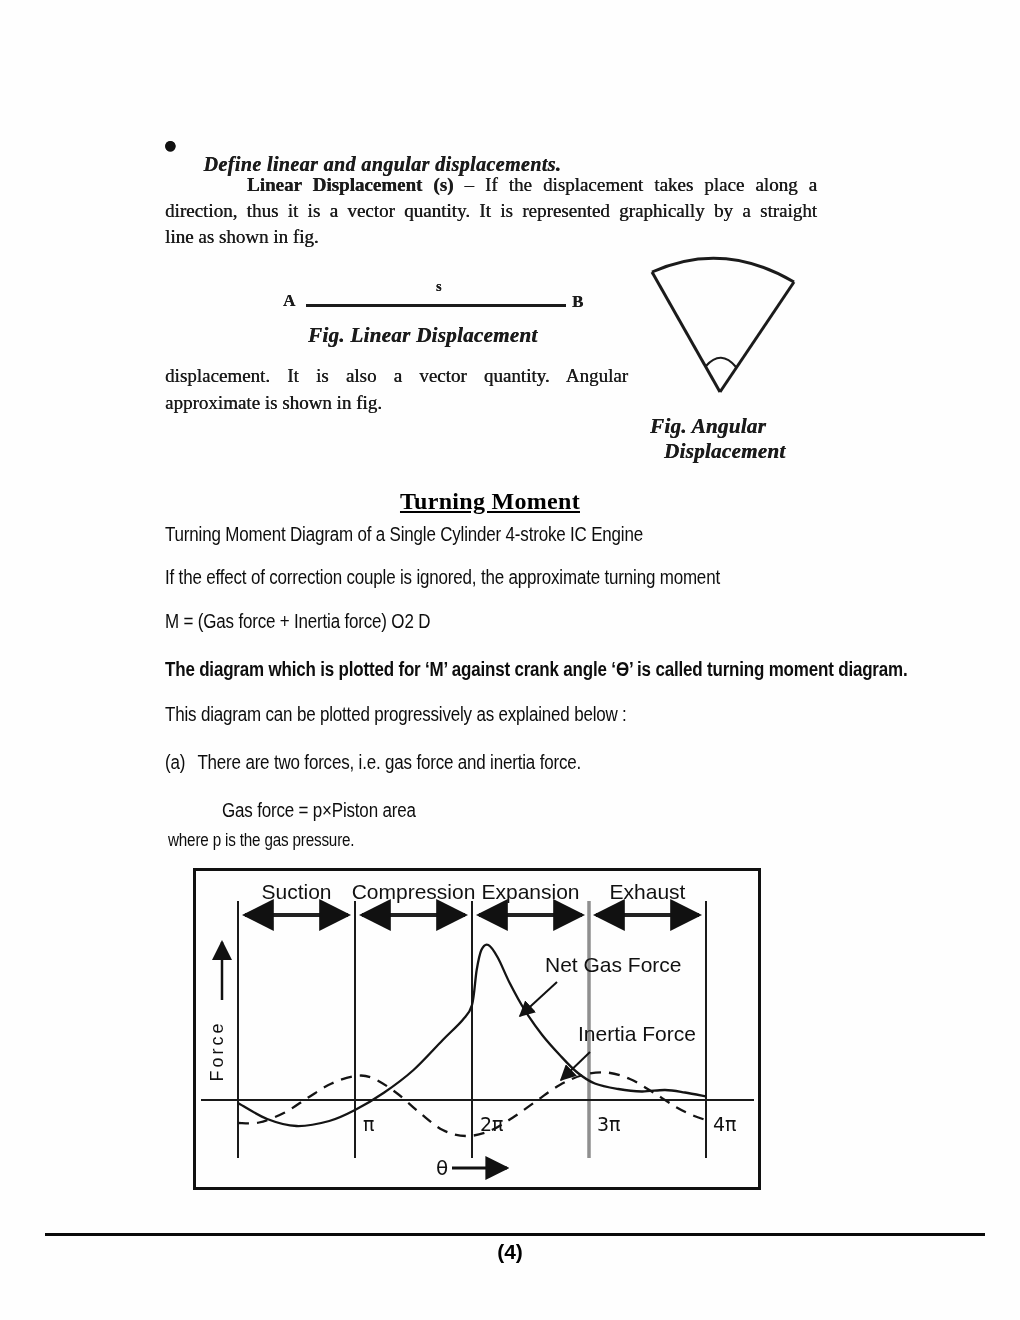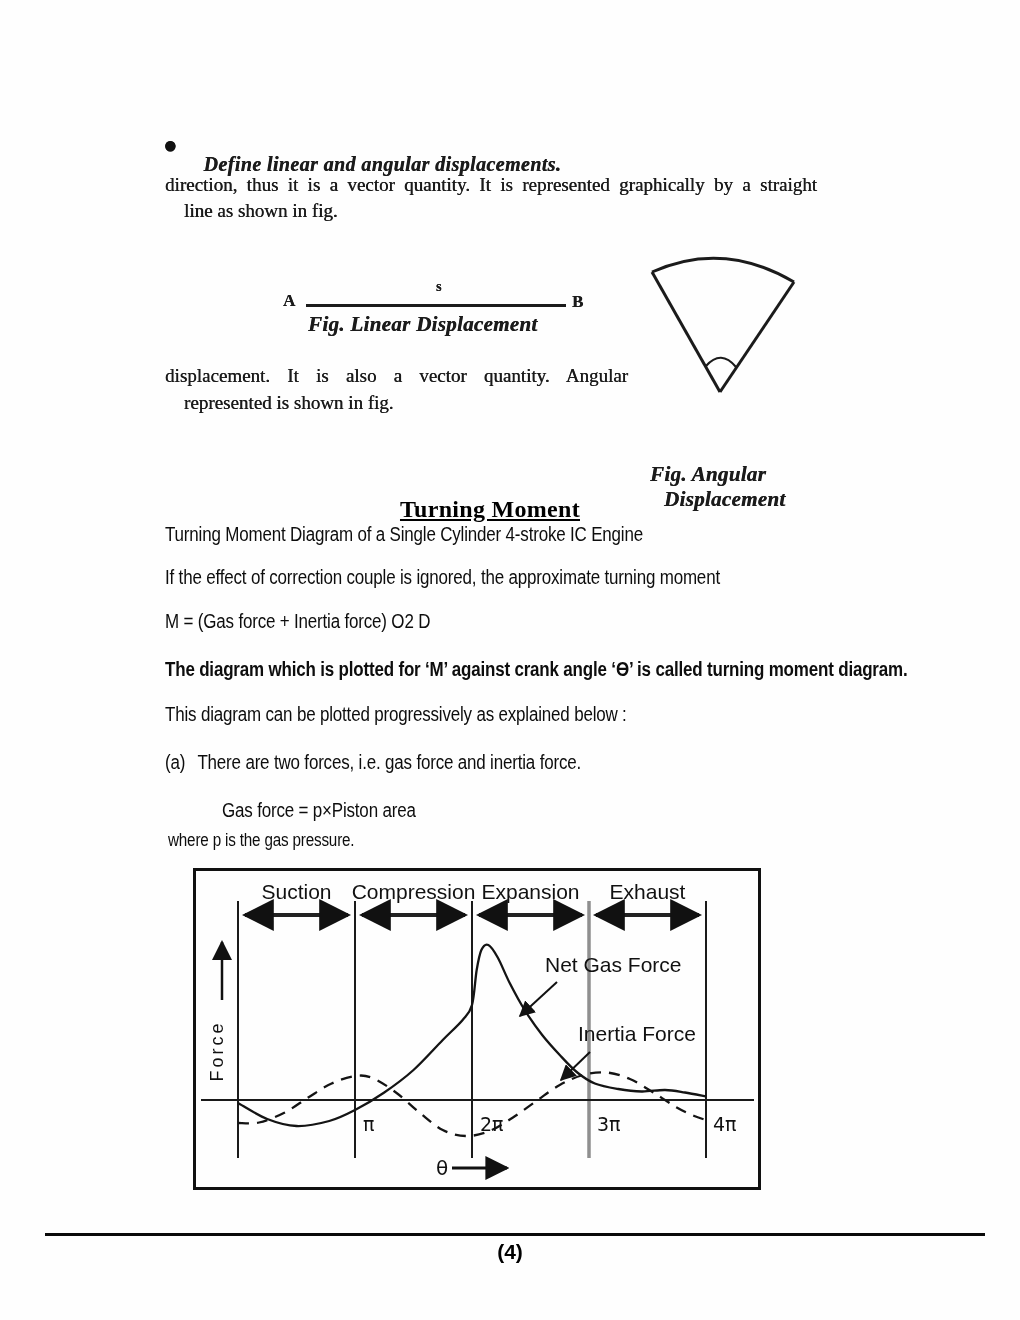--- a/index.html
+++ b/index.html
@@ -8,32 +8,32 @@
     font-family:"Liberation Serif", serif;color:#1b1b1b;overflow:hidden;
   }
   .abs{position:absolute;}
   
   .scan{text-shadow:0.35px 0 0 currentColor;}
   .question-row{left:163px;top:113px;display:flex;align-items:center;gap:26px;}
   .bullet{font-size:24px;line-height:24px;color:#111;}
   .question-text{font-size:20px;font-weight:700;font-style:italic;letter-spacing:0.4px;margin-top:40px;}
   .para{width:652px;font-size:19px;line-height:26px;}
   .para .pline{text-align:justify;text-align-last:justify;}
-  .para .pline.last{text-align:center;text-align-last:left;margin-left:19px;}
+  .para .pline.last{text-align:center;text-align-last:left;}
   .ind-82{display:inline-block;width:82px;}
   .ind-40{display:inline-block;width:40px;}
   .para-linear{left:165px;top:172px;}
   .para-angular{left:165px;top:362px;width:463px;line-height:27px;}
   .fig-label{font-size:17px;font-weight:700;}
   .fig-s{font-size:14px;font-weight:700;}
   .seg-line{background:#1b1b1b;height:3px;}
   .fig-caption{font-size:21px;font-weight:700;font-style:italic;letter-spacing:0.3px;}
   
   .tm-heading{left:0;top:488px;width:980px;text-align:center;
-    font-size:24px;font-weight:700;text-decoration:underline;color:#000;letter-spacing:0.3px;margin-top:8px;}
+    font-size:24px;font-weight:700;text-decoration:underline;color:#000;letter-spacing:0.3px;}
   .tm-line{left:165px;font-family:"Liberation Sans", sans-serif;font-size:19.5px;color:#0d0d0d;
     white-space:nowrap;transform:scaleX(0.87);transform-origin:0 0;letter-spacing:-0.2px;}
   .tm-bold{font-weight:700;}
   .tm-item-gap{display:inline-block;width:14px;}
   .tm-note{font-size:17.5px;}
   
   .chart-wrap{left:193px;top:868px;}
   
   .footer-rule{left:45px;top:1233px;width:940px;height:3px;background:#0a0a0a;}
   .footer-label{left:0;top:1240px;width:1020px;text-align:center;
@@ -41,52 +41,53 @@
 </style>
 </head>
 <body>
 
 <div class="abs question-row scan">
   <span class="bullet">●</span>
   <span class="question-text">Define linear and angular displacements.</span>
 </div>
 
 <div class="abs para para-linear scan">
+  <div class="pline"><span class="ind-82"></span><b>Linear Displacement (s)</b><span> – If the displacement takes place along a</span></div>
   <div class="pline">direction, thus it is a vector quantity. It is represented graphically by a straight</div>
   <div class="pline last">line as shown in fig.</div>
 </div>
 
 <div class="abs scan" style="left:283px;top:291px;">
   <span class="fig-label">A</span>
 </div>
 <div class="abs seg-line" style="left:306px;top:304px;width:260px;"></div>
 <div class="abs scan" style="left:436px;top:277px;">
   <span class="fig-s">s</span>
 </div>
 <div class="abs scan" style="left:572px;top:292px;">
   <span class="fig-label">B</span>
 </div>
-<div class="abs fig-caption scan" style="left:308px;top:312px;">Fig. Linear Displacement</div>
+<div class="abs fig-caption scan" style="left:308px;top:323px;">Fig. Linear Displacement</div>
 
 <div class="abs para para-angular scan">
   <div class="pline">displacement. It is also a vector quantity. Angular</div>
-  <div class="pline last">represented is shown in fig.</div>
+  <div class="pline last">approximate is shown in fig.</div>
 </div>
 
 <svg class="abs" style="left:632px;top:246px;" width="190" height="170" viewBox="0 0 190 170">
   <path d="M 88 146 L 20 26" stroke="#1b1b1b" stroke-width="3" fill="none"></path>
   <path d="M 88 146 L 162 36" stroke="#1b1b1b" stroke-width="3" fill="none"></path>
   <path d="M 20 26 Q 91 -6 162 36" stroke="#1b1b1b" stroke-width="3" fill="none"></path>
   <path d="M 74 120 Q 89 103 104 121" stroke="#1b1b1b" stroke-width="2.2" fill="none"></path>
   <text x="2" y="38" font-size="17" font-weight="bold" fill="#1b1b1b"></text>
   <text x="167" y="46" font-size="17" font-weight="bold" fill="#1b1b1b"></text>
   <text x="81" y="107" font-size="16" font-weight="bold" fill="#1b1b1b"></text>
   <text x="80" y="166" font-size="17" font-weight="bold" fill="#1b1b1b"></text>
 </svg>
-<div class="abs fig-caption scan" style="left:650px;top:414px;margin-top:48px;">
+<div class="abs fig-caption scan" style="left:650px;top:414px;">
   <div>Fig. Angular</div>
   <div style="padding-left:14px;">Displacement</div>
 </div>
 
 <div class="abs tm-heading">Turning Moment</div>
 <div class="abs tm-line" style="top:523px;">Turning Moment Diagram of a Single Cylinder 4-stroke IC Engine</div>
 <div class="abs tm-line" style="top:566px;">If the effect of correction couple is ignored, the approximate turning moment</div>
 <div class="abs tm-line" style="top:610px;">M = (Gas force + Inertia force) O2 D</div>
 <div class="abs tm-line tm-bold" style="top:658px;">The diagram which is plotted for ‘M’ against crank angle ‘Ɵ’ is called turning moment diagram.</div>
 <div class="abs tm-line" style="top:703px;">This diagram can be plotted progressively as explained below :</div>

